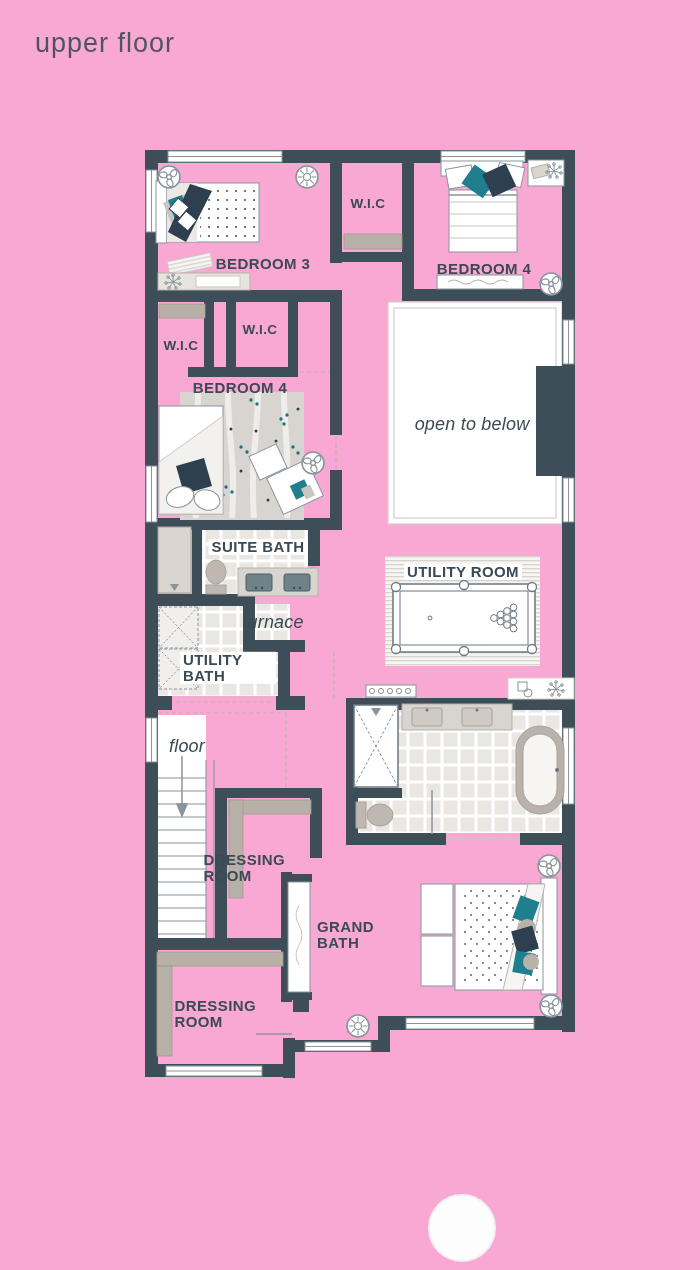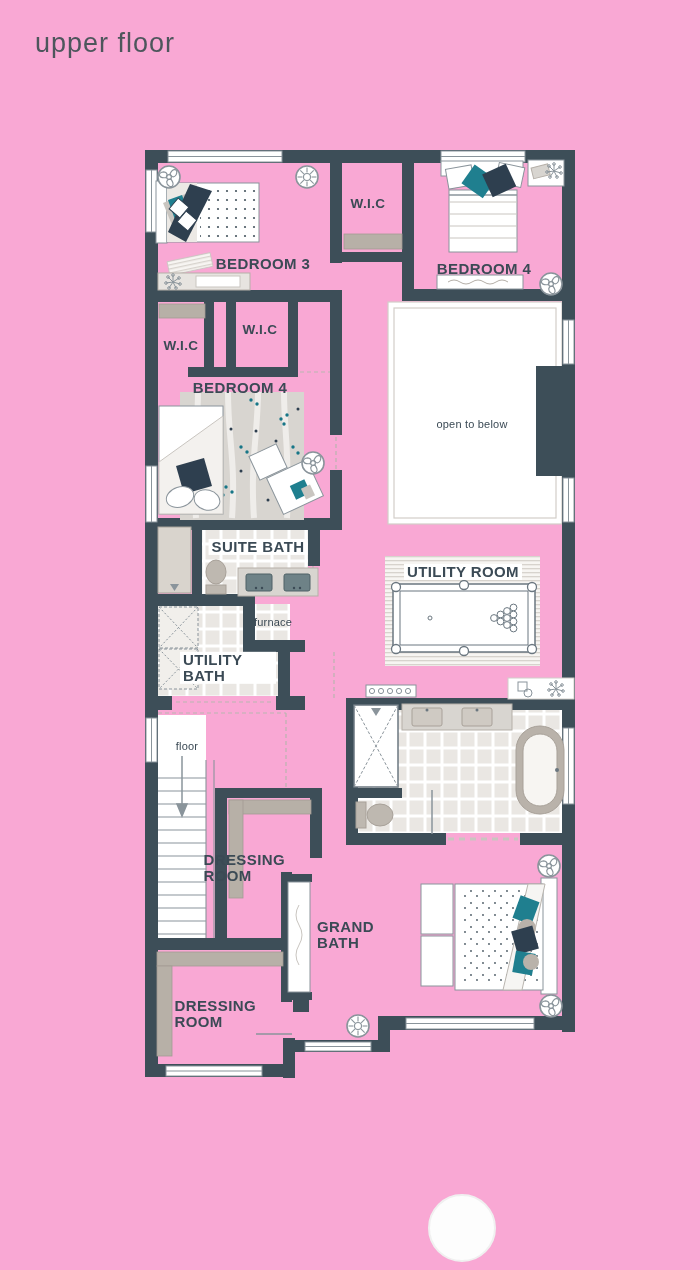--- a/index.html
+++ b/index.html
@@ -8,21 +8,21 @@
   .title{position:absolute;left:35px;top:28px;font-size:27px;font-weight:400;
          letter-spacing:1px;color:#4d565c;margin:0;}
   .plan{position:absolute;left:0;top:0;width:700px;height:1270px;}
   .plan svg{position:absolute;left:0;top:0;}
   .lbl{position:absolute;transform:translate(-50%,-50%);
        font-weight:700;font-size:15px;line-height:1.08;letter-spacing:.4px;
        color:#3b4a55;text-align:left;}
   .lbl.small{font-size:13.5px;}
   .lbl.nowrap{white-space:nowrap;}
   .lbl.bg{background:#fff;padding:0 3px;}
-  .lbl.italic{font-weight:400;font-size:11px;letter-spacing:.2px;}
+  .lbl.italic{font-style:italic;font-weight:400;font-size:18px;letter-spacing:.2px;}
 </style>
 </head>
 <body>
 
 <div class="page">
   <h1 class="title">upper floor</h1>
 
   <div class="plan">
     <svg width="700" height="1270" viewBox="0 0 700 1270">
       <defs>

